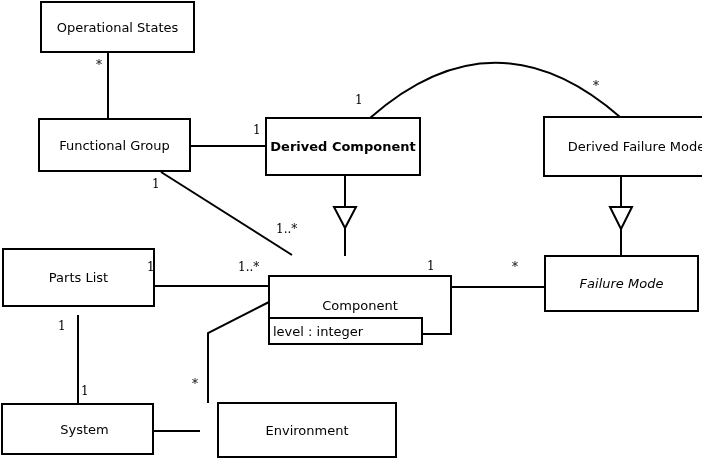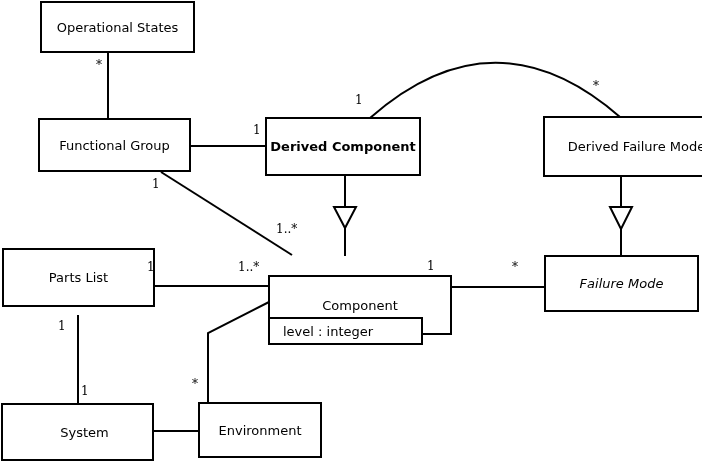--- a/index.html
+++ b/index.html
@@ -24,21 +24,21 @@
     background: #ffffff;
     display: flex;
     align-items: center;
     justify-content: center;
     font-size: 13px;
     color: #000000;
     white-space: nowrap;
   }
   .cls.attr {
     justify-content: flex-start;
-    padding-left: 13px;
+    padding-left: 3px;
   }
   .mult {
     position: absolute;
     font-family: "DejaVu Serif", "Liberation Serif", serif;
     font-size: 12px;
     line-height: 14px;
     color: #000000;
     white-space: nowrap;
   }
 </style>
@@ -100,25 +100,25 @@
     <span>Component</span>
   </div>
   <div class="cls attr" style="left:268px; top:317px; width:155px; height:28px;">
     <span>level : integer</span>
   </div>
 
   <div class="cls" style="left:544px; top:255px; width:155px; height:57px;font-style:italic;">
     <span>Failure Mode</span>
   </div>
 
-  <div class="cls" style="left:1px; top:403px; width:153px; height:58px;padding-left:14px;">
+  <div class="cls" style="left:1px; top:403px; width:153px; height:52px;padding-left:14px;">
     <span>System</span>
   </div>
 
-  <div class="cls" style="left:198px; top:402px; width:124px; height:56px;">
+  <div class="cls" style="left:217px; top:402px; width:180px; height:56px;">
     <span>Environment</span>
   </div>
 
   <div class="mult" style="left:96px; top:58px;">*</div>
 
   <div class="mult" style="left:355px; top:93px;">1</div>
 
   <div class="mult" style="left:593px; top:79px;">*</div>
 
   <div class="mult" style="left:253px; top:123px;">1</div>

